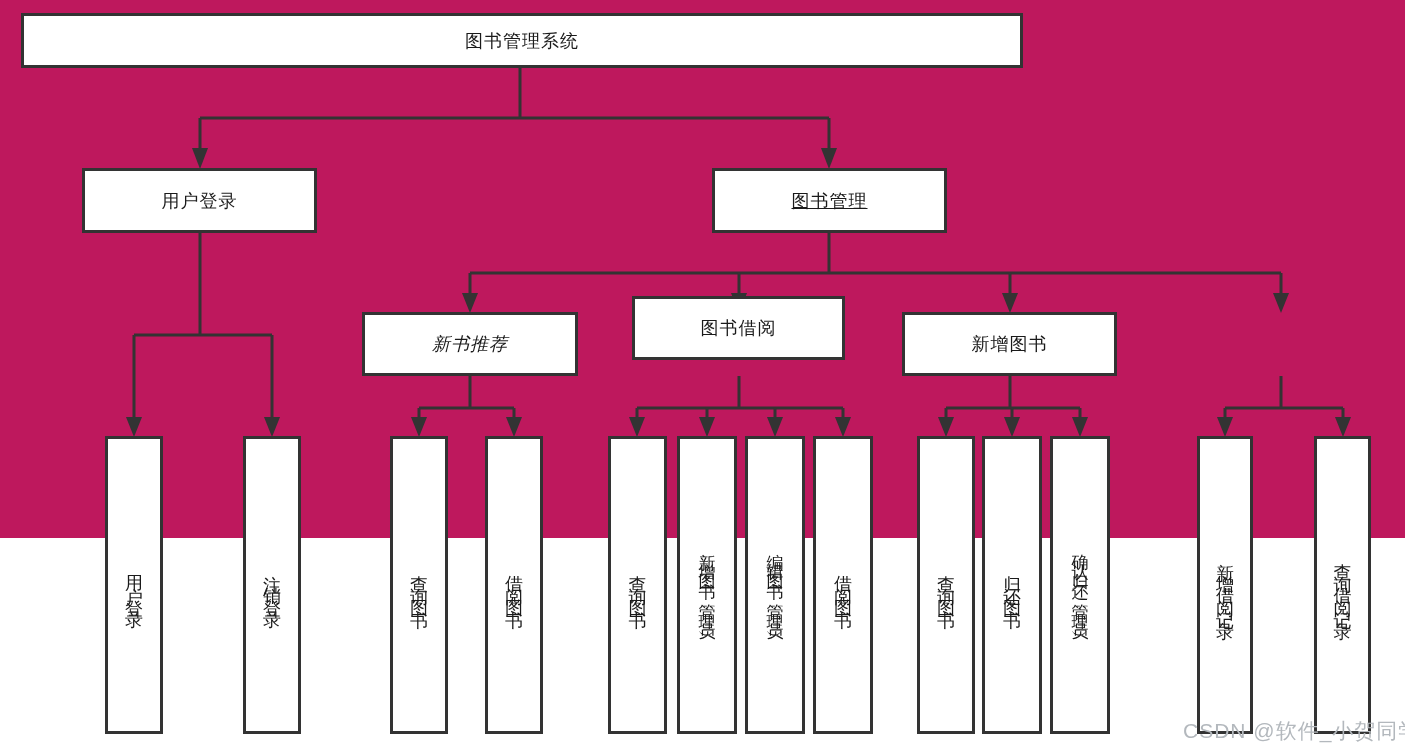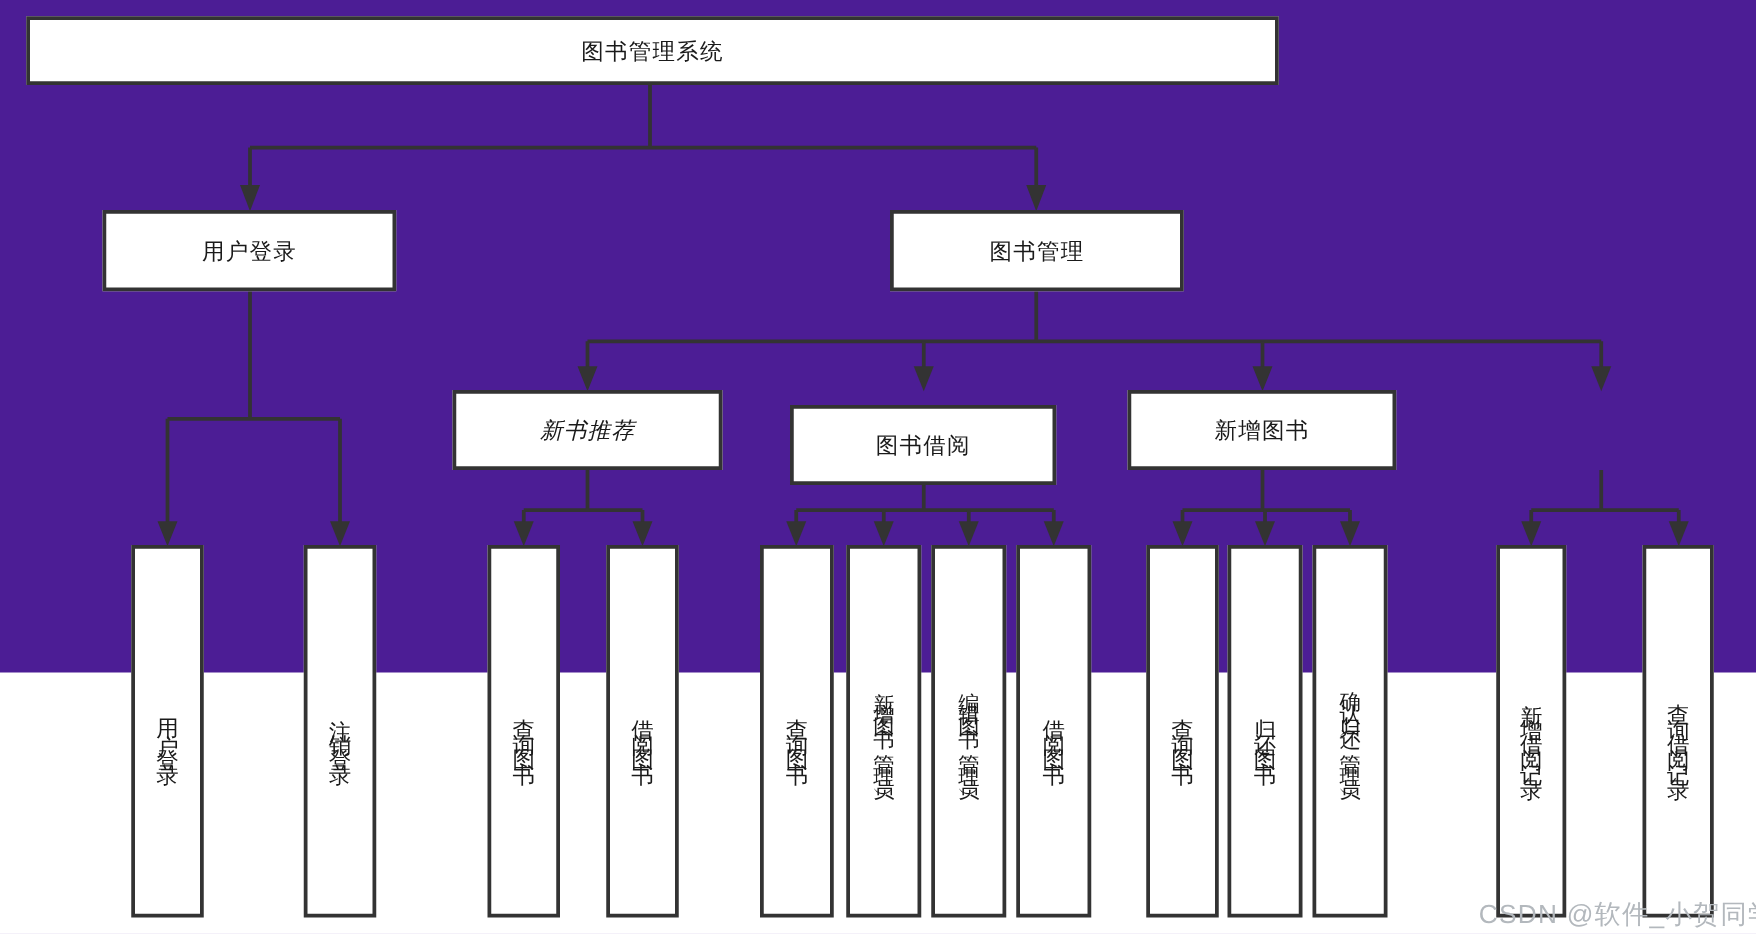--- a/index.html
+++ b/index.html
@@ -8,21 +8,21 @@
     background: #ffffff;
     width: 1405px;
     height: 747px;
     overflow: hidden;
     font-family: "Liberation Sans", sans-serif;
   }
   #stage {
     position: relative;
     width: 1405px;
     height: 538px;
-    background: #4c1d95;
+    background: #be185d;
   }
   #wires {
     position: absolute;
     left: 0; top: 0;
     width: 1405px; height: 747px;
   }
   .node {
     position: absolute;
     box-sizing: border-box;
     background: #ffffff;
@@ -127,24 +127,24 @@
       <polygon points="1072,417 1088,417 1080,437"></polygon>
 
       <polygon points="1217,417 1233,417 1225,437"></polygon>
       <polygon points="1335,417 1351,417 1343,437"></polygon>
     </g>
   </svg>
 
   <div class="node hlabel" style="left:21px; top:13px; width:1002px; height:55px;">图书管理系统</div>
 
   <div class="node hlabel" style="left:82px; top:168px; width:235px; height:65px;">用户登录</div>
-  <div class="node hlabel" style="left:712px; top:168px; width:235px; height:65px;">图书管理</div>
+  <div class="node hlabel" style="left:712px; top:168px; width:235px; height:65px;text-decoration:underline;">图书管理</div>
 
   <div class="node hlabel" style="left:362px; top:312px; width:216px; height:64px;font-style:italic;">新书推荐</div>
-  <div class="node hlabel" style="left:632px; top:324px; width:213px; height:64px;">图书借阅</div>
+  <div class="node hlabel" style="left:632px; top:296px; width:213px; height:64px;">图书借阅</div>
   <div class="node hlabel" style="left:902px; top:312px; width:215px; height:64px;">新增图书</div>
 
   <div class="node vnode" style="left:105px; top:436px; width:58px; height:298px;">用户登录</div>
   <div class="node vnode" style="left:243px; top:436px; width:58px; height:298px;">注销登录</div>
 
   <div class="node vnode" style="left:390px; top:436px; width:58px; height:298px;">查询图书</div>
   <div class="node vnode" style="left:485px; top:436px; width:58px; height:298px;">借阅图书</div>
 
   <div class="node vnode" style="left:608px; top:436px; width:59px; height:298px;">查询图书</div>
   <div class="node vnode long" style="left:677px; top:436px; width:60px; height:298px;">新增图书（管理员）</div>

